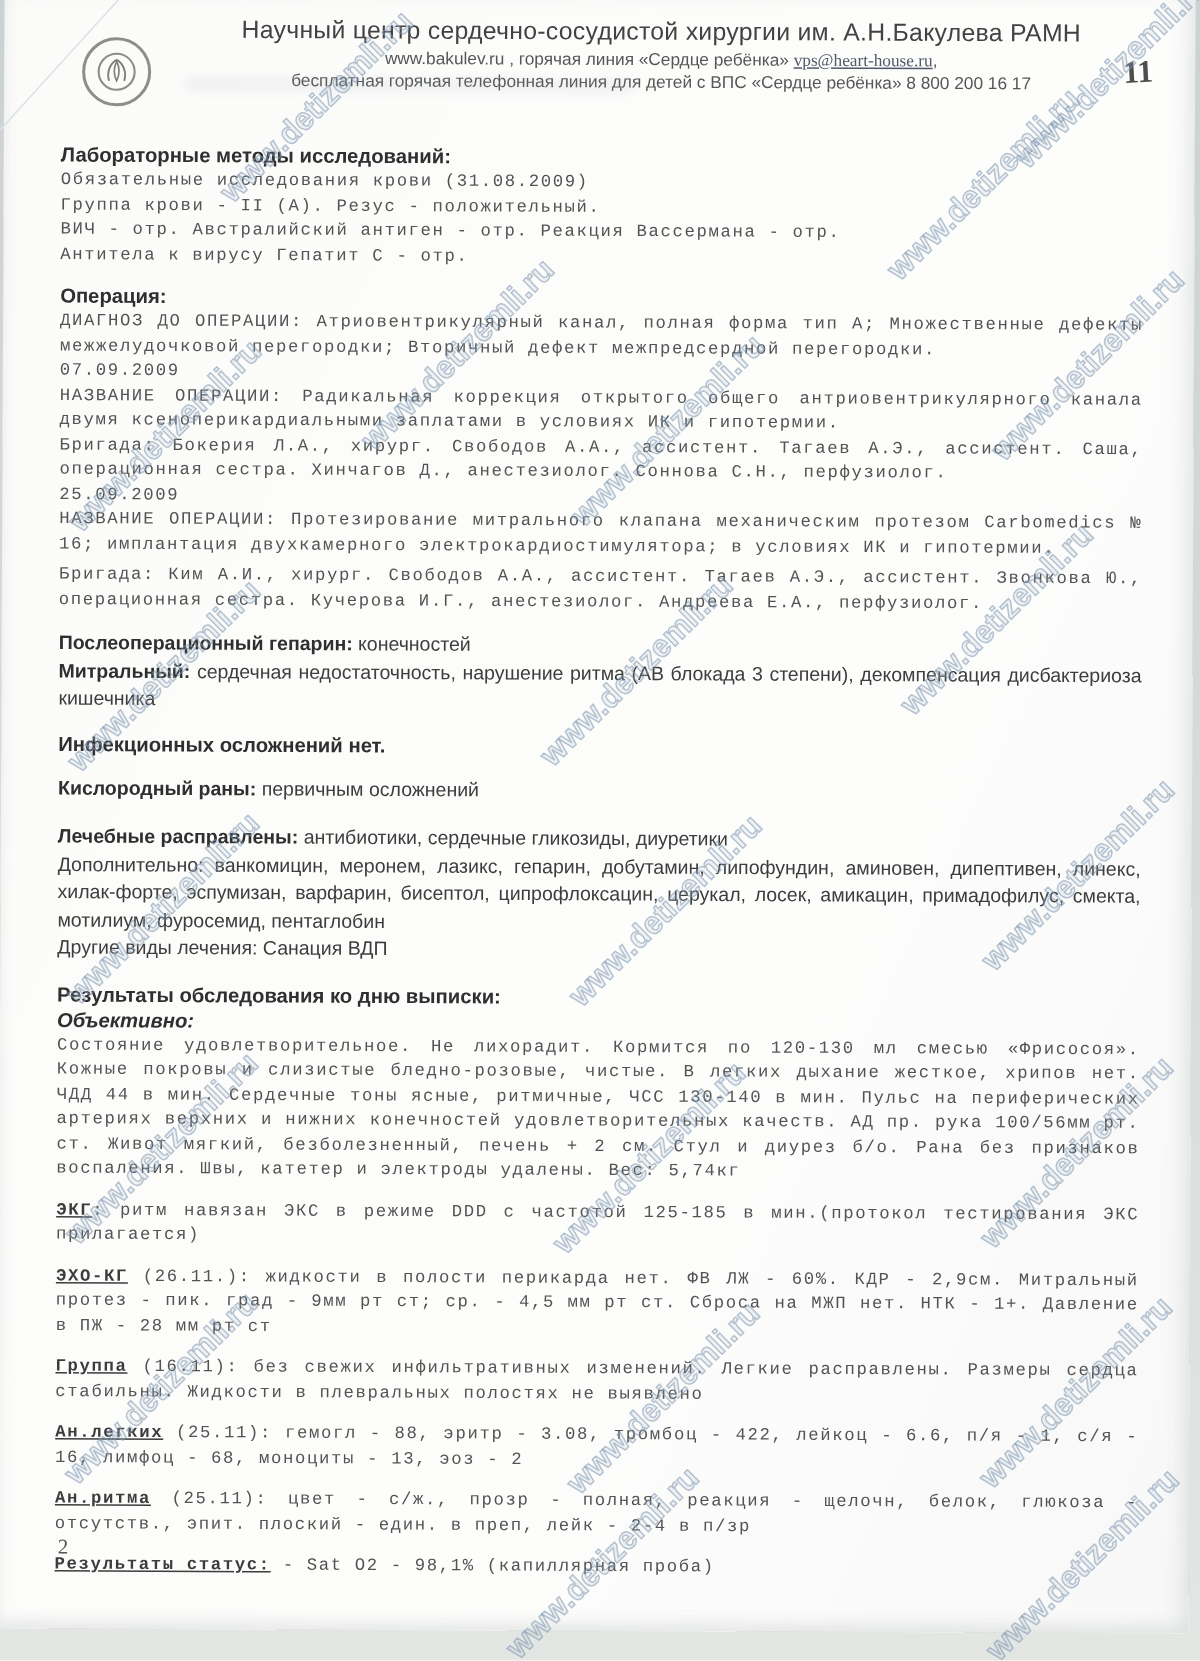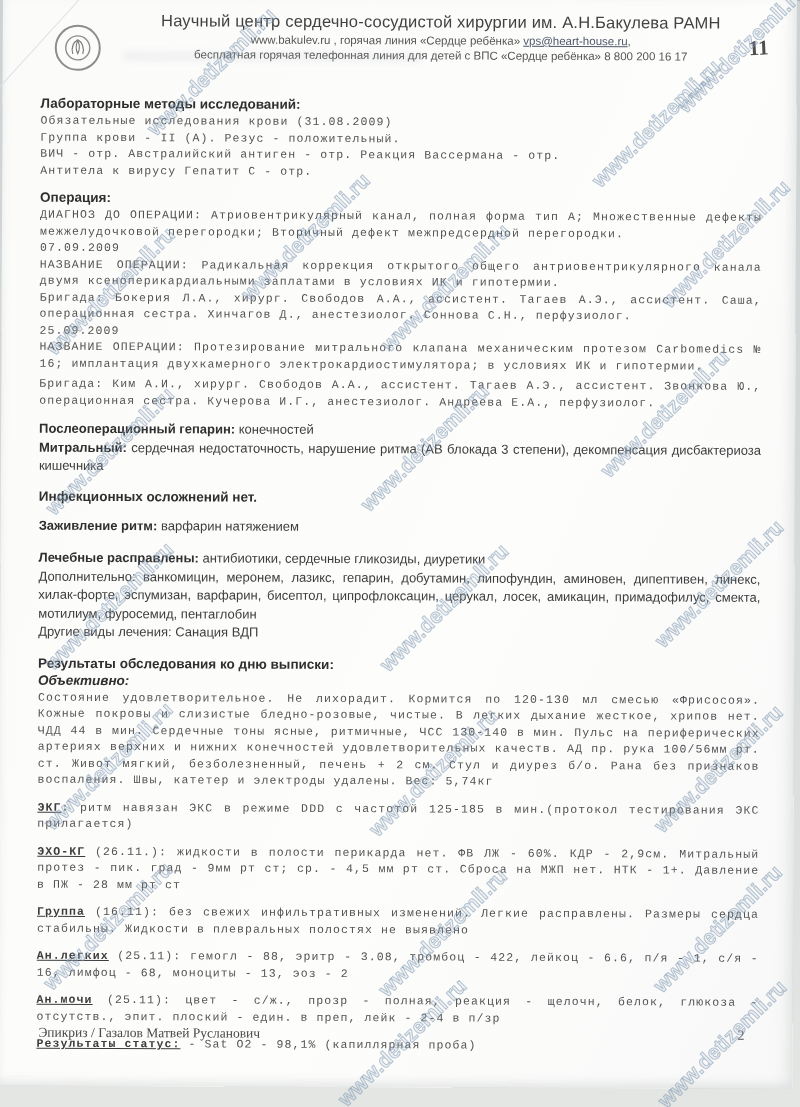--- a/index.html
+++ b/index.html
@@ -22,21 +22,21 @@
 
   
   .hdr{position:relative;min-height:74px;margin-bottom:2px;}
   .logo{
     position:absolute;left:14px;top:14px;width:42px;height:42px;border-radius:50%;
     border:2px solid #8d8d8b;display:flex;align-items:center;justify-content:center;
   }
   .hdr-text{margin-left:78px;text-align:center;color:#3f3f3f;}
   .org{font-size:16.5px;letter-spacing:0.2px;color:#424242;}
   .sub{font-size:11.5px;color:#565656;margin-top:3px;}
-  .sub .lnk{text-decoration:underline;color:#50586a;}
+  .sub .lnk{text-decoration:underline;color:#50586a;font-family:Liberation Serif, serif;}
   .pg-top{
     position:absolute;right:-6px;top:22px;font-family:"Liberation Serif",serif;
     font-size:21px;font-weight:bold;color:#4e4e4e;transform:rotate(-3deg);
   }
 
   
   .h{font-size:13.5px;font-weight:bold;color:#2f2f2f;margin:0 0 2px 0;}
   .sans{font-size:13px;line-height:18.5px;color:#3d3d3d;text-align:justify;}
   .sans b{color:#2f2f2f;}
   .mono{
@@ -111,45 +111,44 @@
       <div class="mono nojust">25.09.2009</div>
       <div class="mono">НАЗВАНИЕ ОПЕРАЦИИ: Протезирование митрального клапана механическим протезом Carbomedics № 16; имплантация двухкамерного электрокардиостимулятора;  в условиях ИК и гипотермии.</div>
       <div class="mono tight">Бригада: Ким А.И., хирург. Свободов А.А., ассистент. Тагаев А.Э., ассистент. Звонкова Ю., операционная сестра. Кучерова И.Г., анестезиолог. Андреева Е.А., перфузиолог.</div>
     </div>
 
     <div class="sec">
       <div class="sans"><b>Послеоперационный гепарин:</b><span> конечностей</span></div>
       <div class="sans"><b>Митральный:</b><span> сердечная недостаточность, нарушение ритма (АВ блокада 3 степени), декомпенсация дисбактериоза кишечника</span></div>
       <div class="ghost" style="left:120px;top:58px;width:300px;height:10px;"></div>
       <div class="h" style="margin-top:13px;">Инфекционных осложнений нет.</div>
-      <div class="sans" style="margin-top:13px;"><b>Заживление ритм:</b><span> варфарин натяжением</span></div>
+      <div class="sans" style="margin-top:13px;"><b>Кислородный раны:</b><span> первичным осложнений</span></div>
     </div>
 
     <div class="sec" style="margin-top:14px;">
       <div class="sans"><b>Лечебные расправлены:</b><span> антибиотики, сердечные гликозиды, диуретики</span></div>
       <div class="sans">Дополнительно: ванкомицин, меронем, лазикс, гепарин, добутамин, липофундин, аминовен, дипептивен, линекс, хилак-форте, эспумизан, варфарин, бисептол, ципрофлоксацин, церукал, лосек, амикацин, примадофилус, смекта, мотилиум, фуросемид, пентаглобин</div>
       <div class="sans">Другие виды лечения: Санация ВДП</div>
     </div>
 
     <div class="sec" style="margin-top:14px;">
       <div class="h">Результаты обследования ко дню выписки:</div>
       <div class="h" style="font-style:italic;">Объективно:</div>
       <div class="mono">Состояние удовлетворительное. Не лихорадит. Кормится по 120-130 мл смесью «Фрисосоя». Кожные покровы и слизистые бледно-розовые, чистые. В легких дыхание жесткое, хрипов нет. ЧДД 44 в мин. Сердечные тоны ясные, ритмичные, ЧСС 130-140 в мин. Пульс на периферических артериях верхних и нижних конечностей удовлетворительных качеств. АД пр. рука 100/56мм рт. ст. Живот мягкий, безболезненный, печень + 2 см. Стул и диурез б/о. Рана без признаков воспаления. Швы, катетер и электроды удалены. Вес: 5,74кг</div>
     </div>
 
     <div class="finding mono"><span class="flabel">ЭКГ</span><span>: ритм навязан ЭКС в режиме DDD с частотой 125-185 в мин.(протокол тестирования ЭКС прилагается)</span></div>
     <div class="finding mono"><span class="flabel">ЭХО-КГ</span><span> (26.11.): жидкости в полости перикарда нет. ФВ ЛЖ - 60%. КДР - 2,9см. Митральный протез - пик. град - 9мм рт ст; ср. - 4,5 мм рт ст. Сброса на МЖП нет. НТК - 1+. Давление в ПЖ - 28 мм рт ст</span></div>
     <div class="finding mono"><span class="flabel">Группа</span><span> (16.11): без свежих инфильтративных изменений. Легкие расправлены. Размеры сердца стабильны. Жидкости в плевральных полостях не выявлено</span></div>
     <div class="finding mono"><span class="flabel">Ан.легких</span><span> (25.11): гемогл - 88, эритр - 3.08, тромбоц - 422, лейкоц - 6.6, п/я - 1, с/я - 16, лимфоц - 68, моноциты - 13, эоз - 2</span></div>
-    <div class="finding mono"><span class="flabel">Ан.мочи</span><span> (25.11): цвет - с/ж., прозр - полная, реакция - щелочн, белок, глюкоза - отсутств., эпит. плоский - един. в преп, лейк - 2-4 в п/зр</span></div>
+    <div class="finding mono"><span class="flabel">Ан.ритма</span><span> (25.11): цвет - с/ж., прозр - полная, реакция - щелочн, белок, глюкоза - отсутств., эпит. плоский - един. в преп, лейк - 2-4 в п/зр</span></div>
     <div class="finding mono"><span class="flabel">Результаты статус:</span><span> - Sat O2 - 98,1% (капиллярная проба)</span></div>
   </div>
 
   <div class="footer">
-    <span>Эпикриз / Газалов Матвей Русланович</span>
     <span class="pg">2</span>
   </div>
 <span class="wm" style="left: 140px; top: 130px;">www.detizemli.ru</span>
     <span class="wm" style="left: 670px; top: 105px;">www.detizemli.ru</span>
     <span class="wm" style="left: 585px; top: 180px;">www.detizemli.ru</span>
     <span class="wm" style="left: 235px; top: 295px;">www.detizemli.ru</span>
     <span class="wm" style="left: 655px; top: 300px;">www.detizemli.ru</span>
     <span class="wm" style="left: 40px; top: 350px;">www.detizemli.ru</span>
     <span class="wm" style="left: 375px; top: 345px;">www.detizemli.ru</span>
     <span class="wm" style="left: 595px; top: 470px;">www.detizemli.ru</span>

